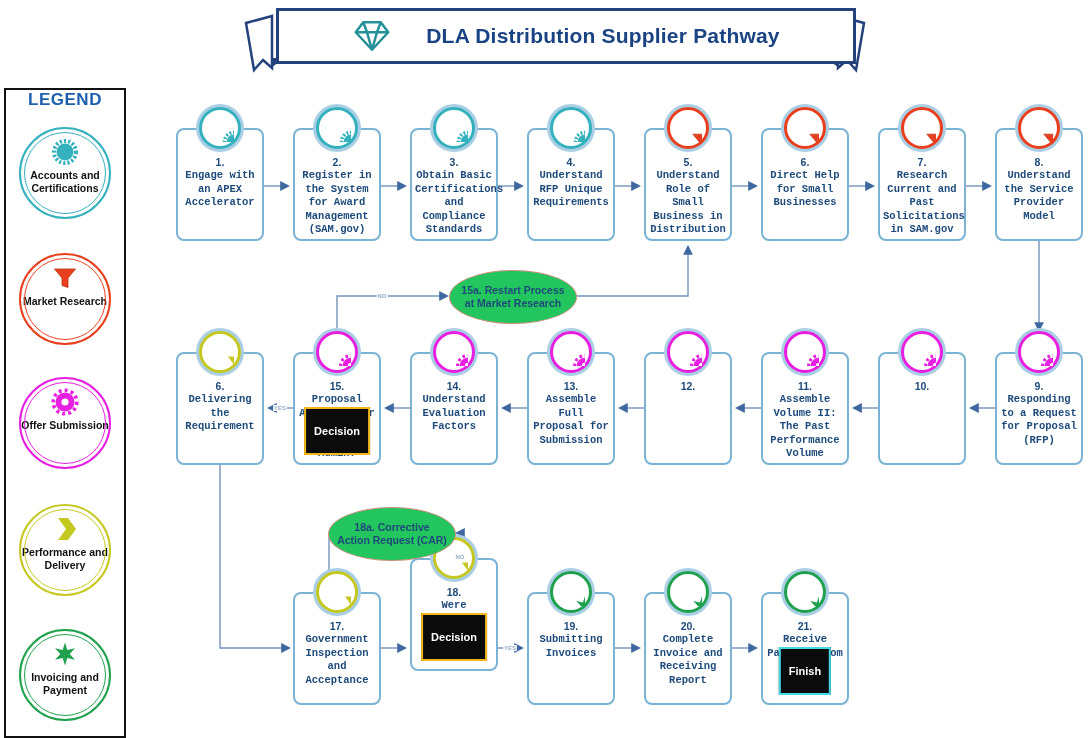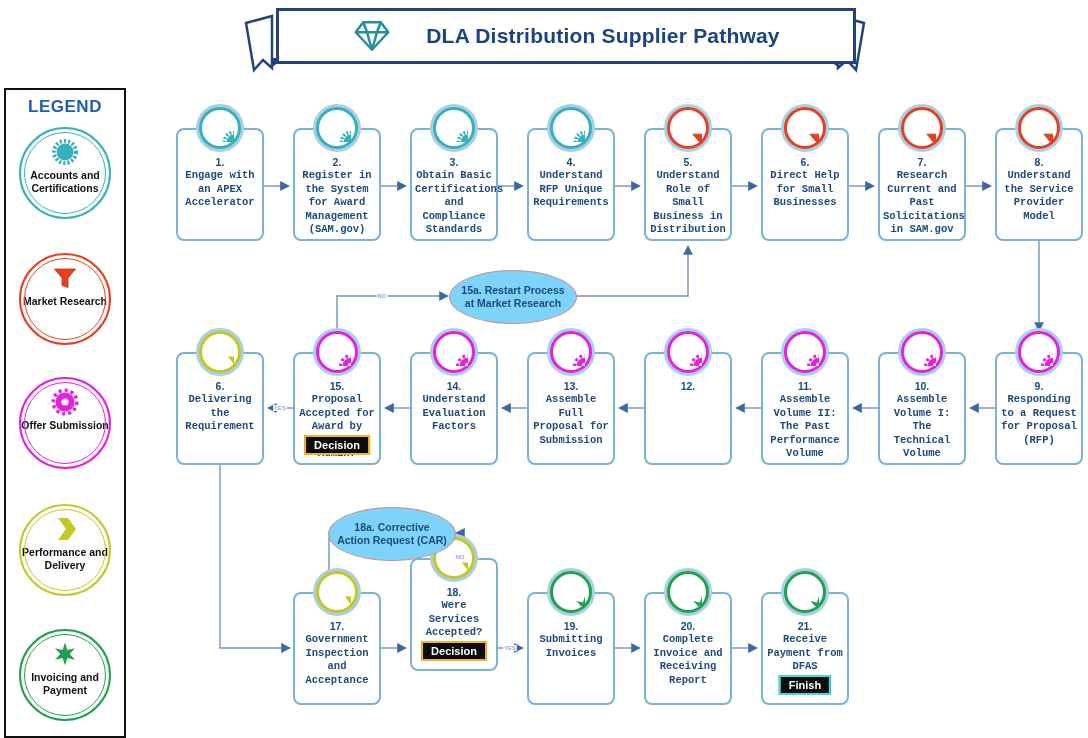--- a/index.html
+++ b/index.html
@@ -9,21 +9,21 @@
   
   .ribbon-svg{position:absolute;left:240px;top:0;width:640px;height:84px;z-index:1;}
   .banner-box{position:absolute;left:268px;top:8px;width:574px;height:50px;background:#fff;
               border:3px solid #24427c;z-index:2;display:flex;align-items:center;justify-content:center;gap:34px;margin-left:8px;}
   .banner-box h1{margin:0;font-size:21px;font-weight:bold;color:#1a4383;letter-spacing:.2px;}
   .gem svg{width:40px;height:34px;display:block;}
 
   
   .legend{position:absolute;left:4px;top:88px;width:118px;height:646px;border:2.5px solid #111;
           background:#fff;z-index:2;}
-  .legend-title{text-align:center;margin-top:7px;font-size:17px;font-weight:bold;color:#1d5fae;letter-spacing:.5px;}
+  .legend-title{text-align:center;font-size:17px;font-weight:bold;color:#1d5fae;letter-spacing:.5px;}
   .lg-circle{position:absolute;left:50%;transform:translateX(-50%);width:92px;height:92px;border-radius:50%;
              border:2.5px solid currentColor;background:#fff;display:flex;flex-direction:column;
              align-items:center;box-sizing:border-box;}
   .lg-circle::before{content:"";position:absolute;inset:3px;border:1.5px solid currentColor;border-radius:50%;}
   .lg-circle svg{width:32px;height:32px;margin-top:7px;}
   .lg-label{font-size:10.5px;font-weight:bold;color:#111;text-align:center;line-height:1.25;margin-top:1px;}
 
   
   .node{position:absolute;width:88px;height:113px;background:#fff;border:2.5px solid #7ab3d4;
         border-radius:8px;box-sizing:border-box;z-index:1;}
@@ -34,27 +34,27 @@
             display:flex;align-items:center;justify-content:center;z-index:3;box-sizing:border-box;}
   .nodeicon svg{width:28px;height:28px;}
 
   .cat-accounts{color:#35b1bd;}
   .cat-market{color:#e8401f;}
   .cat-offer{color:#e61fe0;}
   .cat-performance{color:#c6c822;}
   .cat-invoicing{color:#1fa14e;}
 
   .badge{position:absolute;left:50%;transform:translateX(-50%);bottom:8px;background:#0b0b0b;color:#fff;
-         font-size:11px;font-weight:bold;text-align:center;padding:2px 8px;white-space:nowrap;z-index:2;}
+         font-size:11px;font-weight:bold;text-align:center;padding:16px 8px;white-space:nowrap;z-index:2;}
   .badge-gold{border:2.5px solid #f3b71b;}
   .badge-cyan{border:2.5px solid #45d9e6;}
 
   
   .oval{position:absolute;width:126px;height:52px;border:1.5px solid #cf8f7f;border-radius:50%;
-        background:#7dd3fc;display:flex;align-items:center;justify-content:center;z-index:1;}
+        background:#22c55e;display:flex;align-items:center;justify-content:center;z-index:1;}
   .oval .ovtext{font-size:10.5px;font-weight:bold;color:#1d4a7a;text-align:center;line-height:1.25;padding:0 8px;}
 
   
   .conns{position:absolute;left:0;top:0;width:1088px;height:738px;z-index:0;}
   .conn-label{position:absolute;font-size:7px;font-weight:bold;color:#95abca;background:#fff;
               padding:0 1px;z-index:2;transform:translate(-50%,-50%) scale(.85);}
 </style>
 </head>
 <body>
 
@@ -303,21 +303,20 @@
     <div class="num">11.</div>
     <div class="lbl">Assemble Volume II: The Past Performance Volume</div>
   </div>
   <div class="node" style="left:878px;top:352px">
     <span class="nodeicon cat-offer">
         <svg viewBox="-16 -16 32 32">
           <use href="#sym-gear" xlink:href="#sym-gear"></use>
         </svg>
       </span>
     <div class="num">10.</div>
-    <div class="lbl">Assemble Volume I: The Technical Volume</div>
   </div>
   <div class="node" style="left:995px;top:352px">
     <span class="nodeicon cat-offer">
         <svg viewBox="-16 -16 32 32">
           <use href="#sym-gear" xlink:href="#sym-gear"></use>
         </svg>
       </span>
     <div class="num">9.</div>
     <div class="lbl">Responding to a Request for Proposal (RFP)</div>
   </div>

